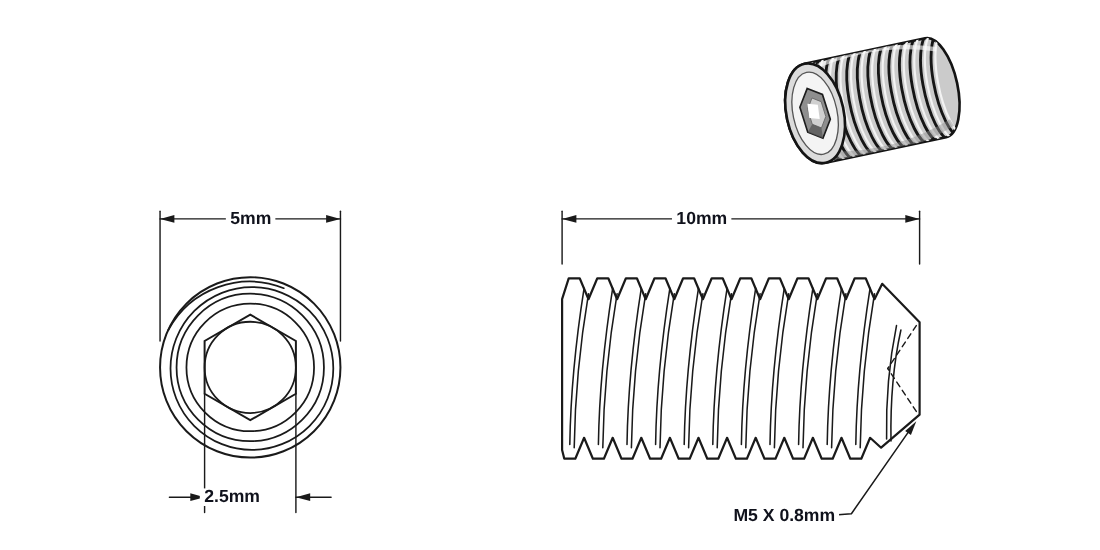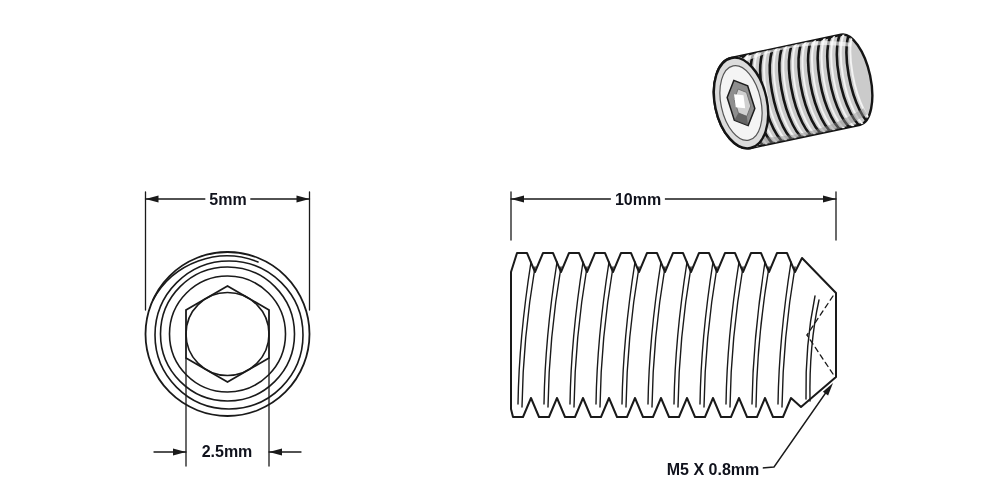--- a/index.html
+++ b/index.html
@@ -117,18 +117,18 @@
           <polygon points="-2.3,-23.6 10.1,-15.4 12.4,8.2 2.3,23.6 -10.1,15.4 -12.4,-8.2" fill="#8e8e8e" stroke="#1c1c1c" stroke-width="1.5"></polygon>
           <polygon points="0.1,-14.2 7.6,-9.2 8.9,4.9 2.9,14.2 -4.6,9.2 -5.9,-4.9" fill="#d0d0d0" stroke="#6a6a6a" stroke-width="0.8"></polygon>
           <polygon points="-5,-10 4,-7 3,6 -6,3" fill="#ffffff"></polygon>
           <polygon points="2.3,23.6 -10.1,15.4 -4.6,9.2 2.9,14.2" fill="#565656" opacity="0.75"></polygon>
         </g>
       </g>
   </svg>
 
   <span class="dim-label" style="left:228px;top:200px;">5mm</span>
 
-  <span class="dim-label" style="left:227px;top:452px;">2.5mm</span>
+  <span class="dim-label" style="left:211px;top:452px;">2.5mm</span>
 
   <span class="dim-label" style="left:638px;top:200px;">10mm</span>
 
   <span class="dim-label" style="left:713px;top:470px;">M5 X 0.8mm</span>
 </div>
 
 </body></html>

